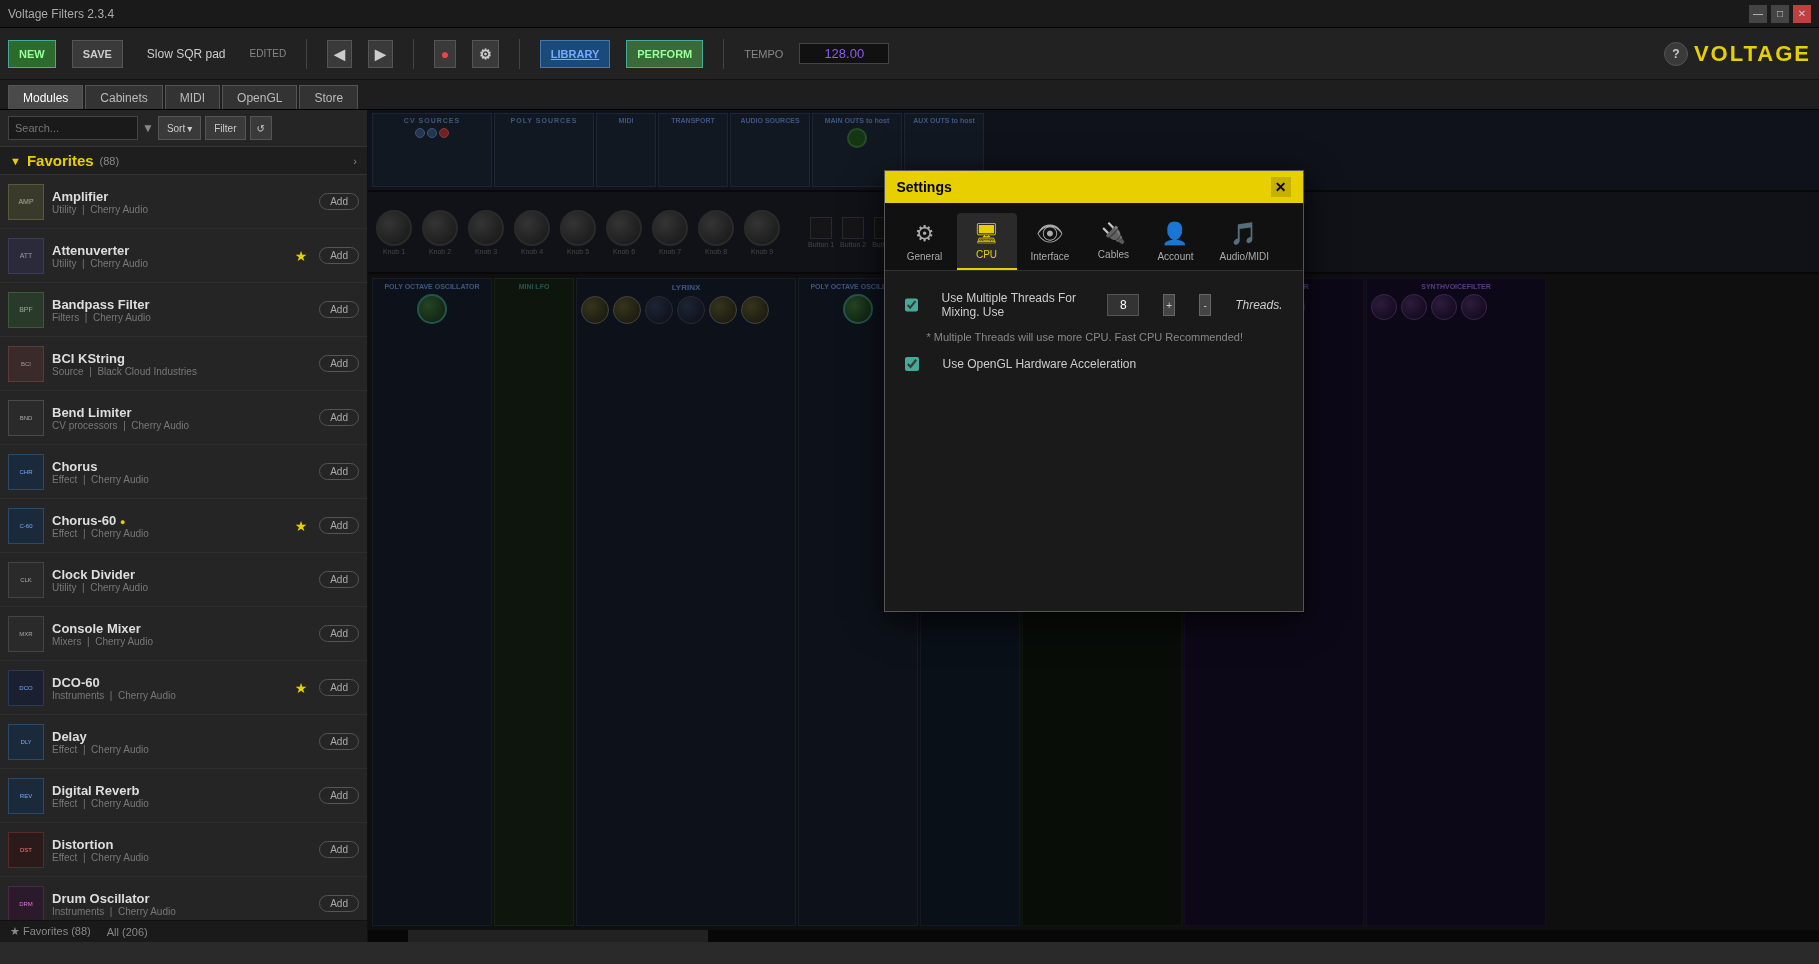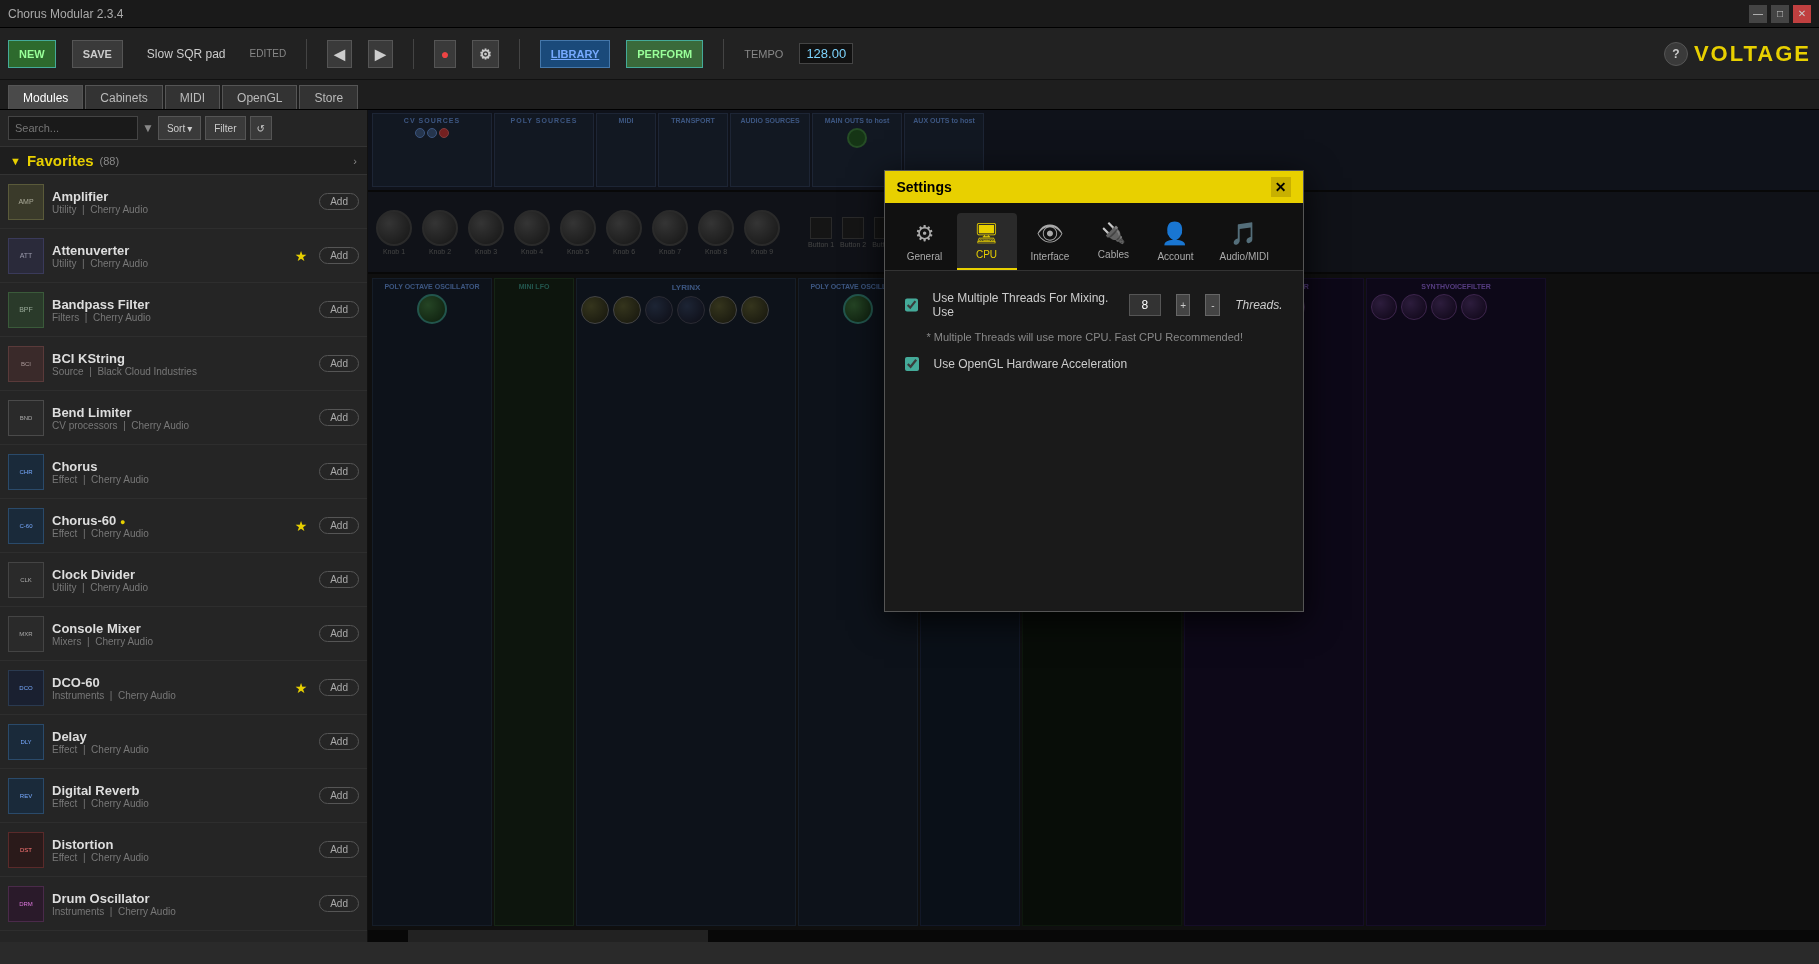--- a/index.html
+++ b/index.html
@@ -238,21 +238,21 @@
     .settings-tab.active .tab-label { color: #e8d000; }
 
     #settings-content {
       background: #1a1a1a;
       padding: 20px;
       min-height: 340px;
     }
     .settings-row {
       display: flex;
       align-items: center;
-      gap: 15px;
+      gap: 24px;
       margin-bottom: 12px;
     }
     .settings-row input[type="checkbox"] {
       width: 14px; height: 14px;
       accent-color: #4a9;
     }
     .settings-row label {
       font-size: 12px;
       color: #ccc;
     }
@@ -279,21 +279,21 @@
       font-size: 11px;
       color: #888;
       margin-left: 22px;
       margin-bottom: 14px;
     }
   </style>
 </head>
 <body>
 
 <div id="titlebar">
-  <span style="font-size:12px;color:#aaa;">Chorus Modular 2.3.4</span>
+  <span style="font-size:12px;color:#aaa;">Voltage Filters 2.3.4</span>
   <div style="display:flex;gap:4px;">
     <button class="win-btn">—</button>
     <button class="win-btn">□</button>
     <button class="win-btn" style="background:#c04040;">✕</button>
   </div>
 </div>
 
 <div id="toolbar">
   <button class="tb-btn green">NEW</button>
   <button class="tb-btn">SAVE</button>
@@ -304,21 +304,21 @@
   <button class="tb-btn" style="font-size:14px;padding:2px 6px;">◀</button>
   <button class="tb-btn" style="font-size:14px;padding:2px 6px;">▶</button>
   <div class="tb-sep"></div>
   <button class="tb-btn" style="color:#e44;font-size:14px;padding:2px 6px;">●</button>
   <button class="tb-btn" style="font-size:14px;padding:2px 6px;">⚙</button>
   <div class="tb-sep"></div>
   <button class="tb-btn blue">LIBRARY</button>
   <button class="tb-btn" style="background:#3a6a3a;color:#9f9;border-color:#4a9;">PERFORM</button>
   <div class="tb-sep"></div>
   <span style="font-size:11px;color:#888;">TEMPO</span>
-  <span style="font-size:13px;color:#7dd3fc;background:#111;padding:2px 6px;border:1px solid #444;">128.00</span>
+  <span style="font-size:13px;color:#8b5cf6;background:#111;padding:2px 24px;border:1px solid #444;">128.00</span>
   <div class="tb-right">
     <button class="tb-btn" style="border-radius:50%;width:24px;height:24px;padding:0;font-size:12px;">?</button>
     <span class="voltage-logo">VOLTAGE</span>
   </div>
 </div>
 
 <div id="navtabs">
   <div class="nav-tab active">Modules</div>
   <div class="nav-tab">Cabinets</div>
   <div class="nav-tab">MIDI</div>
@@ -505,20 +505,24 @@
         </div>
         <div class="module-info">
           <div class="module-name">Drum Oscillator</div>
           <div class="module-meta">Instruments &nbsp;|&nbsp; Cherry Audio</div>
         </div>
         <button class="module-add-btn">Add</button>
       </div>
 
     </div>
 
+    <div style="height:22px;background:#1a1a1a;border-top:1px solid #111;display:flex;align-items:center;padding:0 10px;gap:16px;font-size:11px;color:#888;">
+      <span>★ Favorites (88)</span>
+      <span>All (206)</span>
+    </div>
   </div>
 
   <div id="content">
 
     <div style="position:absolute;top:0;left:0;right:0;bottom:12px;background:#7dd3fc;overflow:hidden;">
 
       <div style="position:absolute;top:0;left:0;right:0;height:82px;background:#1e2535;border-bottom:2px solid #111;display:flex;align-items:center;padding:4px;gap:2px;overflow:hidden;">
         <div style="background:#253045;border:1px solid #3a4a6a;height:74px;width:120px;display:flex;flex-direction:column;align-items:center;justify-content:flex-start;padding:3px;flex-shrink:0;">
           <span style="font-size:7px;color:#7af;font-weight:bold;letter-spacing:1px;">CV SOURCES</span>
           <div style="display:flex;gap:2px;margin-top:4px;">

